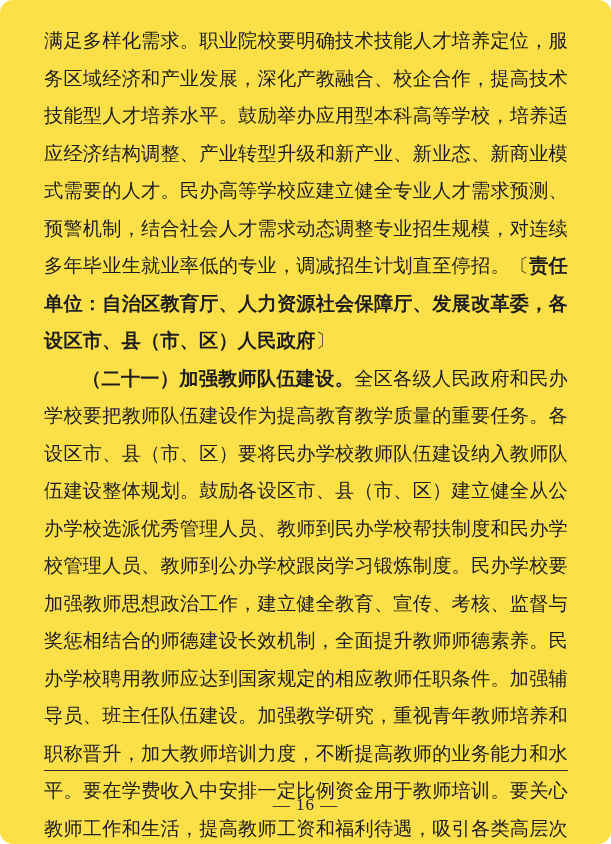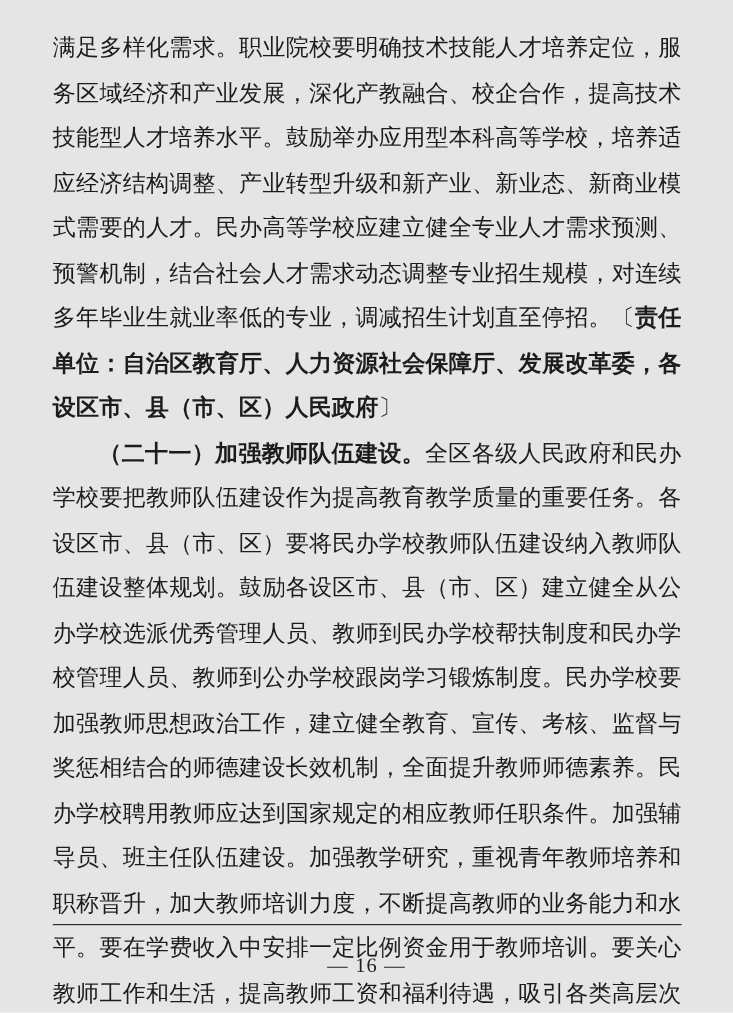--- a/index.html
+++ b/index.html
@@ -7,23 +7,24 @@
     padding: 0;
     background: #ffffff;
   }
   body {
     font-family: "Liberation Serif", "DejaVu Serif", serif;
   }
   .page {
     position: relative;
     width: 611px;
     height: 844px;
-    background: #e5e5e5;
+    background: #fde047;
     overflow: hidden;
     box-sizing: border-box;
+    border-radius: 13px;
   }
   .content {
     position: absolute;
     left: 44px;
     top: 22px;
     width: 524px;
   }
   .para {
     font-size: 19.2px;
     line-height: 37.5px;

